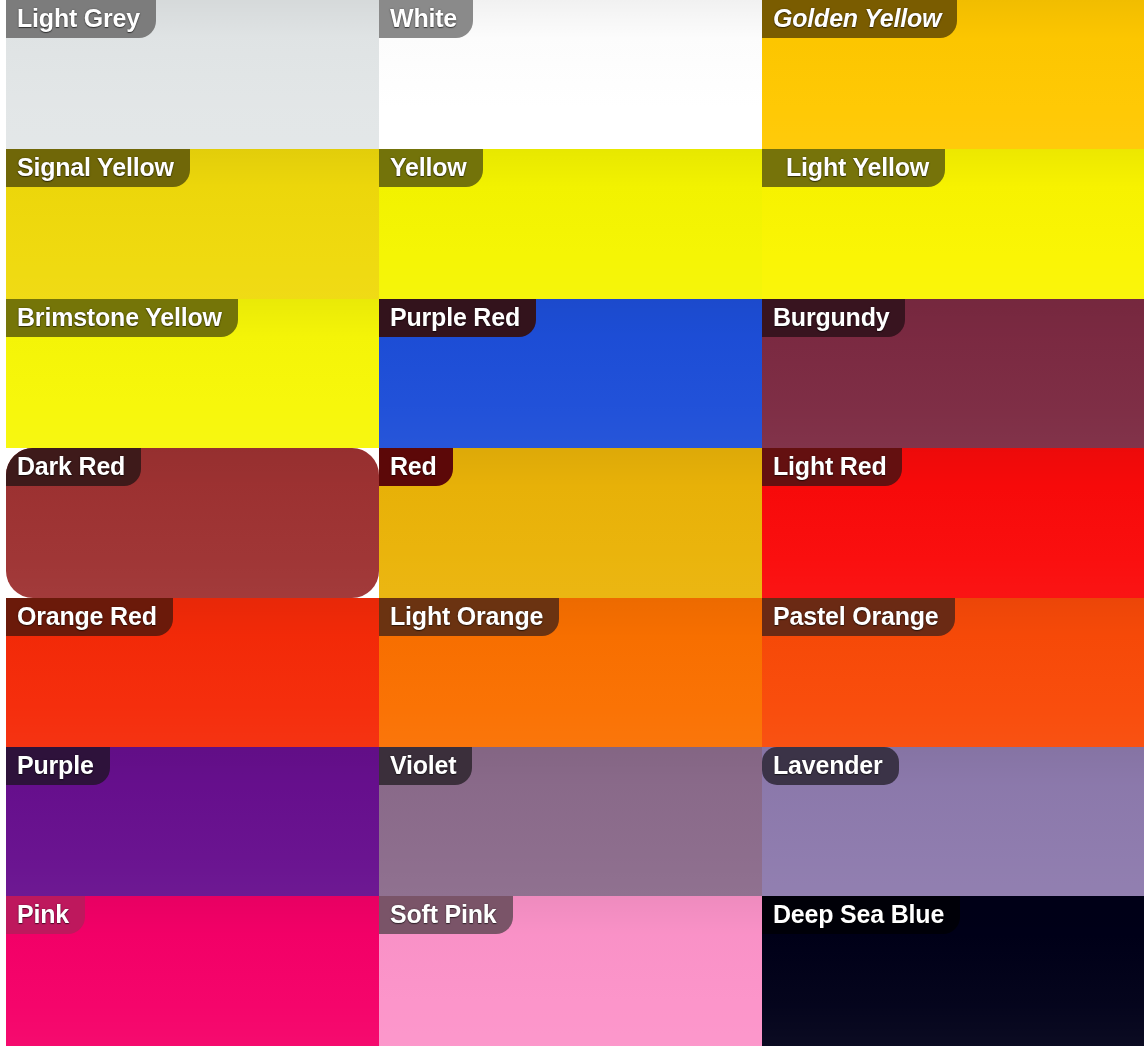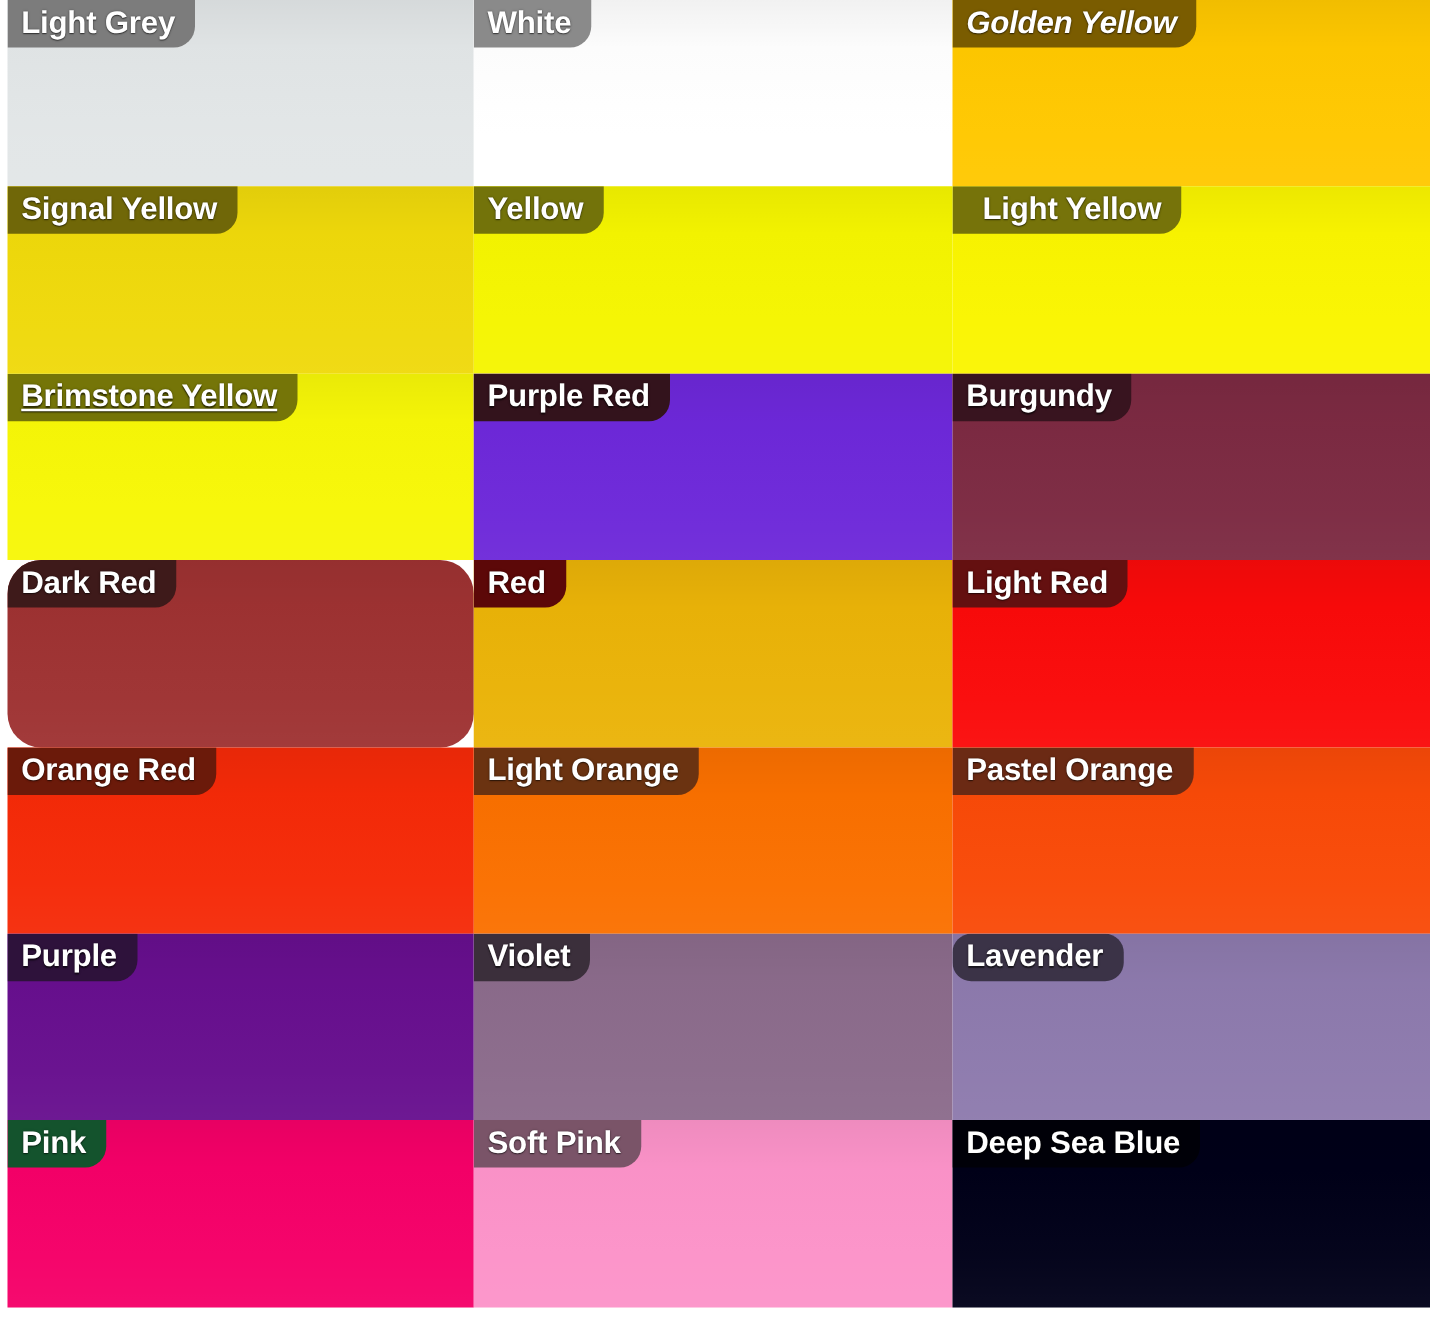--- a/index.html
+++ b/index.html
@@ -84,23 +84,23 @@
     <div class="swatch" style="background-color: rgb(239, 217, 11);">
       <span class="swatch-label" style="background-color: rgb(112, 103, 8);">Signal Yellow</span>
     </div>
     <div class="swatch" style="background-color: rgb(245, 245, 0);">
       <span class="swatch-label" style="background-color: rgb(115, 115, 10);">Yellow</span>
     </div>
     <div class="swatch" style="background-color: rgb(250, 245, 0);">
       <span class="swatch-label" style="background-color: rgb(118, 115, 10); padding-left: 24px;">Light Yellow</span>
     </div>
     <div class="swatch" style="background-color: rgb(247, 247, 7);">
-      <span class="swatch-label" style="background-color: rgb(117, 117, 8); text-decoration: underline;">Brimstone Yellow</span>
+      <span class="swatch-label" style="background-color: rgb(117, 117, 8);">Brimstone Yellow</span>
     </div>
-    <div class="swatch" style="background-color: #6d28d9; text-align: center;">
+    <div class="swatch" style="background-color: #1d4ed8; text-align: center;">
       <span class="swatch-label" style="background-color: rgb(51, 19, 28);">Purple Red</span>
     </div>
     <div class="swatch" style="background-color: rgb(124, 42, 66);">
       <span class="swatch-label" style="background-color: rgb(56, 20, 31);">Burgundy</span>
     </div>
     <div class="swatch" style="background-color: rgb(158, 50, 50); border-radius: 27px;">
       <span class="swatch-label" style="background-color: rgb(62, 26, 26);">Dark Red</span>
     </div>
     <div class="swatch" style="background-color: #eab308;">
       <span class="swatch-label" style="background-color: rgb(92, 8, 8);">Red</span>
@@ -120,21 +120,21 @@
     <div class="swatch" style="background-color: rgb(103, 15, 142);">
       <span class="swatch-label" style="background-color: rgb(46, 18, 59);">Purple</span>
     </div>
     <div class="swatch" style="background-color: rgb(139, 107, 139);">
       <span class="swatch-label" style="background-color: rgb(59, 47, 59);">Violet</span>
     </div>
     <div class="swatch" style="background-color: rgb(141, 122, 173);">
       <span class="swatch-label" style="background-color: rgb(59, 51, 71); border-radius: 15px;">Lavender</span>
     </div>
     <div class="swatch" style="background-color: rgb(245, 0, 104);">
-      <span class="swatch-label" style="background-color: #14532d;">Pink</span>
+      <span class="swatch-label" style="background-color: #be185d;">Pink</span>
     </div>
     <div class="swatch" style="background-color: rgb(252, 147, 201);">
       <span class="swatch-label" style="background-color: rgb(122, 84, 104);">Soft Pink</span>
     </div>
     <div class="swatch" style="background-color: rgb(0, 0, 24);">
       <span class="swatch-label" style="background-color: rgb(0, 0, 8);">Deep Sea Blue</span>
     </div>
   </div>
 
 </body></html>

